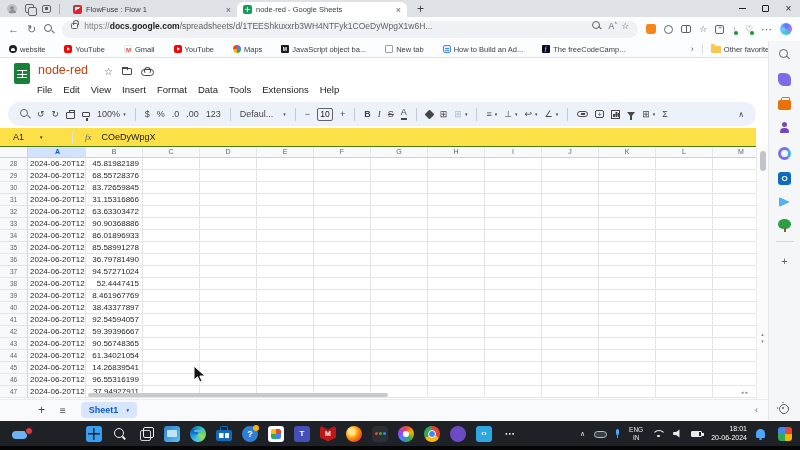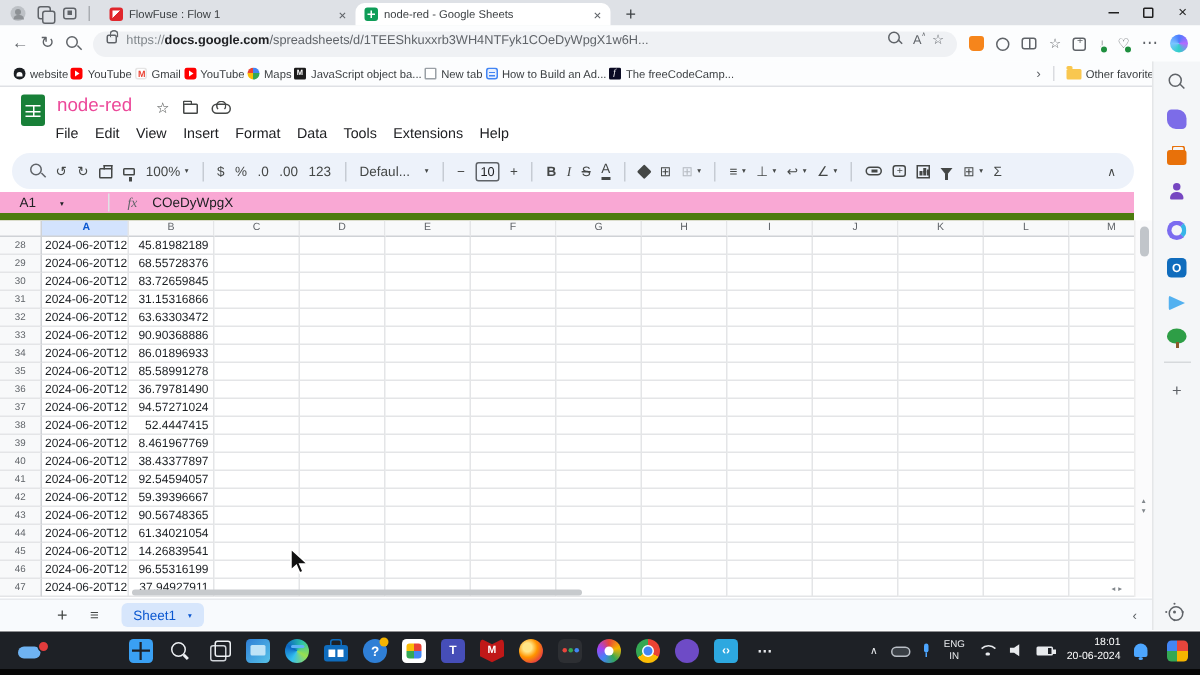--- a/index.html
+++ b/index.html
@@ -84,21 +84,21 @@
 .folder-ic{width:10px;height:7px;background:#f9c74f;border-radius:1px;position:relative;flex:none}
 .folder-ic::before{content:"";position:absolute;left:0;top:-2px;width:4px;height:2px;background:#f9c74f;border-radius:1px 1px 0 0}
 .minimag{transform:scale(.8)}
 
 
 .sheets{position:absolute;left:0;top:58px;width:768px;height:362px;background:#fff}
 .sh-logo{position:absolute;left:14px;top:5px;width:16px;height:21px;background:#188038;border-radius:2px}
 .sh-logo::after{content:"";position:absolute;left:3px;top:7px;width:10px;height:8px;background:
  linear-gradient(#fff,#fff) 0 0/10px 1px no-repeat,linear-gradient(#fff,#fff) 0 3.5px/10px 1px no-repeat,
  linear-gradient(#fff,#fff) 0 7px/10px 1px no-repeat,linear-gradient(#fff,#fff) 4.5px 0/1px 8px no-repeat}
-.sh-title{position:absolute;left:38px;top:5px;font-size:12.5px;color:#ec4899}
+.sh-title{position:absolute;left:38px;top:5px;font-size:12.5px;color:#c2410c}
 .sh-title-icons{position:absolute;left:104px;top:8px;display:flex;align-items:center;gap:9px;color:#444746;font-size:10px}
 .i-folder2{width:10px;height:7px;border:1.1px solid #444746;border-radius:1px;position:relative}
 .i-folder2::before{content:"";position:absolute;left:-1px;top:-2.5px;width:4px;height:2px;border:1.1px solid #444746;border-bottom:none;border-radius:1px 1px 0 0}
 .i-cloud{width:12px;height:8px;position:relative}
 .i-cloud::before{content:"";position:absolute;left:0;bottom:0;width:11px;height:5px;border:1.1px solid #444746;border-radius:4px}
 .i-cloud::after{content:"";position:absolute;left:3px;top:-1px;width:5px;height:5px;border:1.1px solid #444746;border-radius:50%;border-bottom-color:transparent}
 .menus{position:absolute;left:37px;top:26px;display:flex;gap:11px;font-size:9.5px;color:#202124}
 .hdr-right{position:absolute;right:12px;top:4px;display:flex;align-items:center;gap:11px}
 .i-clock{width:11px;height:11px;border:1.2px solid #444746;border-radius:50%;position:relative}
 .i-clock::after{content:"";position:absolute;left:4.5px;top:2px;width:1.2px;height:3.5px;background:#444746;box-shadow:1.5px 2.5px 0 -0.2px #444746}
@@ -135,21 +135,21 @@
 .i-link::after{content:"";position:absolute;left:2.5px;top:1.4px;width:4px;height:1.2px;background:#444746}
 .i-cmt{width:9px;height:8px;border:1.1px solid #444746;border-radius:2px;position:relative}
 .i-cmt::after{content:"+";position:absolute;left:1.6px;top:-0.5px;font-size:7px}
 .i-chart{width:9px;height:9px;border:1px solid #444746;position:relative}
 .i-chart::after{content:"";position:absolute;left:1px;bottom:1px;width:1.5px;height:3px;background:#444746;box-shadow:2.5px 0 0 #444746,2.5px -2px 0 #444746,5px 0 0 #444746,5px -1px 0 #444746}
 .i-funnel{width:0;height:0;border-left:4px solid transparent;border-right:4px solid transparent;border-top:5px solid #444746;position:relative}
 .i-funnel::after{content:"";position:absolute;left:-1px;top:-1px;width:2px;height:4px;background:#444746}
 .tcollapse{margin-left:auto;font-size:8px;color:#444746}
 
 
-.fbar{position:absolute;left:0;top:70px;width:756px;height:19px;border-bottom:5px solid #4d7c0f;display:flex;align-items:center;font-size:9px;color:#202124;background:#f9a8d4}
+.fbar{position:absolute;left:0;top:70px;width:756px;height:19px;border-bottom:1px solid #4d7c0f;display:flex;align-items:center;font-size:9px;color:#202124;background:#fde047}
 .namebox{width:72px;padding-left:13px;display:flex;align-items:center}
 .namebox .dd{margin-left:16px}
 .fsep{width:1px;height:12px;background:#e0e2e6}
 .fx{font-style:italic;font-family:"Liberation Serif",serif;color:#5f6368;margin:0 10px 0 12px;font-size:9px}
 
 
 .grid{position:absolute;left:0;top:89px;width:756px;height:251px;overflow:hidden;background:#fff}
 .grow{display:flex;height:12px}
 .ghead{height:11px}
 .gc{flex:none;border-right:1px solid #e4e5e7;border-bottom:1px solid #e4e5e7;overflow:hidden;white-space:nowrap;font-size:8px;color:#1b1f23;line-height:11px}
@@ -163,21 +163,21 @@
 .vscroll{position:absolute;left:756px;top:89px;width:12px;height:251px;background:#fbfbfc;border-left:1px solid #ececec}
 .vthumb{position:absolute;left:2.5px;top:4px;width:6px;height:20px;background:#c1c5ca;border-radius:3px}
 .varrows{position:absolute;left:758px;top:273px;font-size:5px;color:#80868b;line-height:1.4;text-align:center;width:9px}
 .harrows{position:absolute;left:741px;top:331px;font-size:5px;color:#80868b;letter-spacing:2px}
 .hthumb{position:absolute;left:88px;top:335px;width:300px;height:4px;background:#c7cacd;border-radius:2px}
 
 
 .stabbar{position:absolute;left:0;top:341px;width:768px;height:21px;background:#f8fafd;border-top:1px solid #e8eaed;display:flex;align-items:center;gap:15px;padding-left:38px}
 .stplus{font-size:12px;color:#444746}
 .sthamb{font-size:10px;color:#444746}
-.stab{height:16px;background:#d7e6fc;border-radius:4px;display:flex;align-items:center;padding:0 8px;gap:6px;font-size:9px;font-weight:normal;color:#0b57d0}
+.stab{height:16px;background:#d7e6fc;border-radius:4px;display:flex;align-items:center;padding:0 8px;gap:6px;font-size:9px;font-weight:bold;color:#0b57d0}
 .stab .dd{color:#0b57d0}
 .stcollapse{position:absolute;right:10px;color:#5f6368;font-size:9px}
 
 
 .sidebar{position:absolute;left:768px;top:41px;width:32px;height:379px;background:#f4f6f8;border-left:1px solid #e4e6e8;display:flex;flex-direction:column;align-items:center;padding-top:7px;gap:12px}
 .sbi{width:13px;height:13px;flex:none;position:relative;display:flex;align-items:center;justify-content:center}
 .sb-search::before{content:"";width:7px;height:7px;border:1.4px solid #5f6368;border-radius:50%;position:absolute;left:1px;top:1px}
 .sb-search::after{content:"";position:absolute;left:8px;top:8.5px;width:4px;height:1.4px;background:#5f6368;transform:rotate(45deg)}
 .sb-discover{background:#7c6ce8;border-radius:3px 6px 3px 6px}
 .sb-toolbox{background:#e8710a;border-radius:2px;height:10px!important;margin-top:2px}
@@ -310,21 +310,21 @@
     <span class="split-ic"></span>
     <span class="nbicon" style="font-size:9px">☆</span>
     <span class="coll-ic"></span>
     <span class="nbicon gdot" style="font-size:9px">↓</span>
     <span class="nbicon gdot" style="font-size:9px">♡</span>
     <span class="nbicon">⋯</span>
     <span class="copilot-ic"></span>
   </div>
 
   <div class="bmbar">
-    <span id="bookmarks" style="display:flex;gap:2px;align-items:center;min-width:0;overflow:hidden">
+    <span id="bookmarks" style="display:flex;gap:19px;align-items:center;min-width:0;overflow:hidden">
         <span class="bm">
           <span class="bmi bk-github"></span>
           <span>website</span>
         </span>
         <span class="bm">
           <span class="bmi bk-yt"></span>
           <span>YouTube</span>
         </span>
         <span class="bm">
           <span class="bmi bk-gmail"></span>

